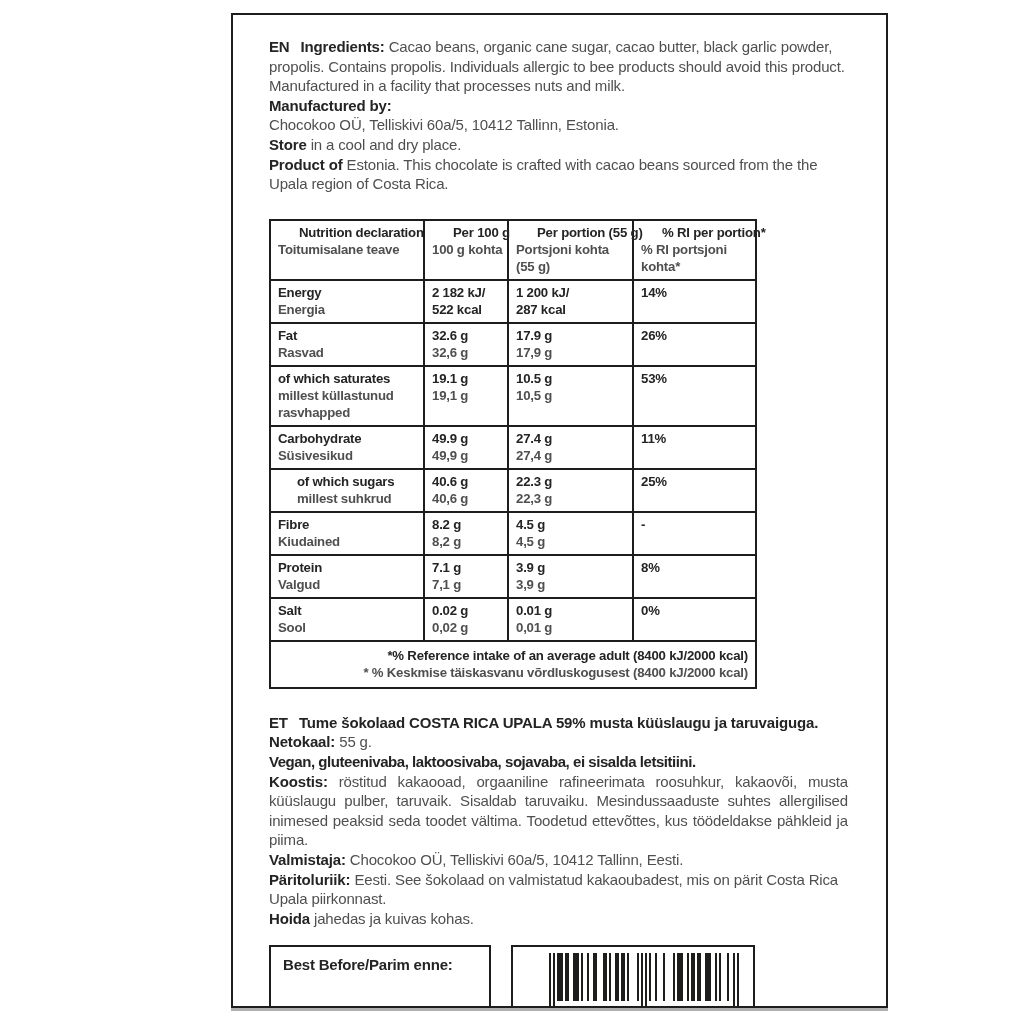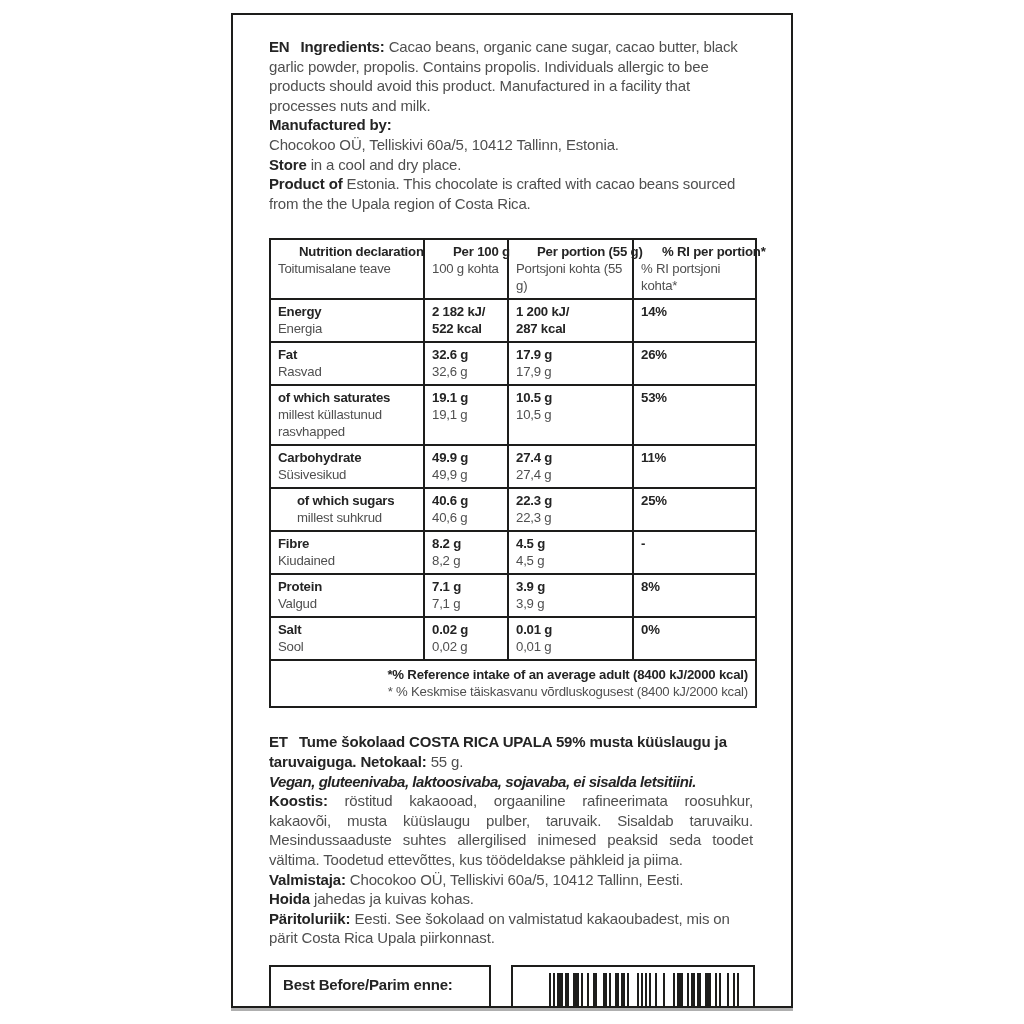--- a/index.html
+++ b/index.html
@@ -9,50 +9,50 @@
   }
   *{box-sizing:border-box;}
   html,body{margin:0;padding:0;}
   body{
     width:1024px;height:1024px;background:#ffffff;
     font-family:"Liberation Sans","DejaVu Sans",sans-serif;
     color:var(--gray);
     position:relative;
   }
   .label-sheet{
-    position:absolute;left:231px;top:13px;width:562px;height:995px;
+    position:absolute;left:231px;top:13px;width:657px;height:995px;
     background:#fff;border:2.5px solid var(--line);
     box-shadow:0 3px 0 rgba(110,110,110,.55);
     overflow:hidden;
   }
   .content{padding:22px 38px 0 36px;}
   p{margin:0;}
   .b{font-weight:700;color:var(--ink);}
   .text-block{font-size:15px;line-height:19.6px;letter-spacing:-0.15px;}
   .lang{margin-right:11px;}
-  .tight{letter-spacing:-0.45px;font-style:italic;}
+  .tight{letter-spacing:-0.45px;}
   .justify{text-align:justify;}
 
   
   table.nutri{
     border-collapse:collapse;table-layout:fixed;
     width:486px;margin-top:25px;
     font-size:13.2px;line-height:17px;letter-spacing:-0.2px;
   }
   .nutri col.c1{width:154px;}
   .nutri col.c2{width:84px;}
   .nutri col.c3{width:125px;}
   .nutri col.c4{width:123px;}
   .nutri th,.nutri td{
     border:2px solid var(--line);
     padding:3px 4px 4px 7px;
     vertical-align:top;text-align:left;
     font-weight:normal;
   }
-  .nutri .sub{display:block;font-weight:400;color:var(--gray);}
+  .nutri .sub{display:block;font-weight:700;color:var(--gray);}
   .nutri .nw{white-space:nowrap;padding-left:21px;}
   .nutri tr.indent td:first-child{padding-left:26px;}
   .nutri tr.subb td:nth-child(2) .sub,
   .nutri tr.subb td:nth-child(3) .sub{font-weight:700;color:var(--ink);}
   .nutri tfoot td{padding:5px 7px 6px 7px;text-align:right;}
 
   
   .et-block{margin-top:24px;}
 
   
@@ -153,22 +153,22 @@
           <td colspan="4"><span class="b">*% Reference intake of an average adult (8400 kJ/2000 kcal)</span><span class="sub">* % Keskmise täiskasvanu võrdluskogusest (8400 kJ/2000 kcal)</span></td>
         </tr>
       </tfoot>
     </table>
 
     <div class="text-block et-block">
       <p><span class="b lang">ET</span><span class="b">Tume šokolaad COSTA RICA UPALA 59% musta küüslaugu ja taruvaiguga.</span> <span class="b">Netokaal:</span> <span>55 g.</span></p>
       <p><span class="b tight">Vegan, gluteenivaba, laktoosivaba, sojavaba, ei sisalda letsitiini.</span></p>
       <p class="justify"><span class="b">Koostis:</span> <span>röstitud kakaooad, orgaaniline rafineerimata roosuhkur, kakaovõi, musta küüslaugu pulber, taruvaik. Sisaldab taruvaiku. Mesindussaaduste suhtes allergilised inimesed peaksid seda toodet vältima. Toodetud ettevõttes, kus töödeldakse pähkleid ja piima.</span></p>
       <p><span class="b">Valmistaja:</span> <span>Chocokoo OÜ, Telliskivi 60a/5, 10412 Tallinn, Eesti.</span></p>
+      <p><span class="b">Päritoluriik:</span> <span>Eesti. See šokolaad on valmistatud kakaoubadest, mis on pärit Costa Rica Upala piirkonnast.</span></p>
       <p><span class="b">Hoida</span> <span>jahedas ja kuivas kohas.</span></p>
-      <p><span class="b">Päritoluriik:</span> <span>Eesti. See šokolaad on valmistatud kakaoubadest, mis on pärit Costa Rica Upala piirkonnast.</span></p>
     </div>
 
     <div class="bottom-row">
       <div class="bb-box">
         <span class="b">Best Before/Parim enne:</span>
       </div>
       <div class="bc-box">
         <div class="ean">
           <svg id="ean-svg" width="190" height="62">
               <rect x="0" y="0" width="2" height="62" fill="#1d1d1b"></rect>

